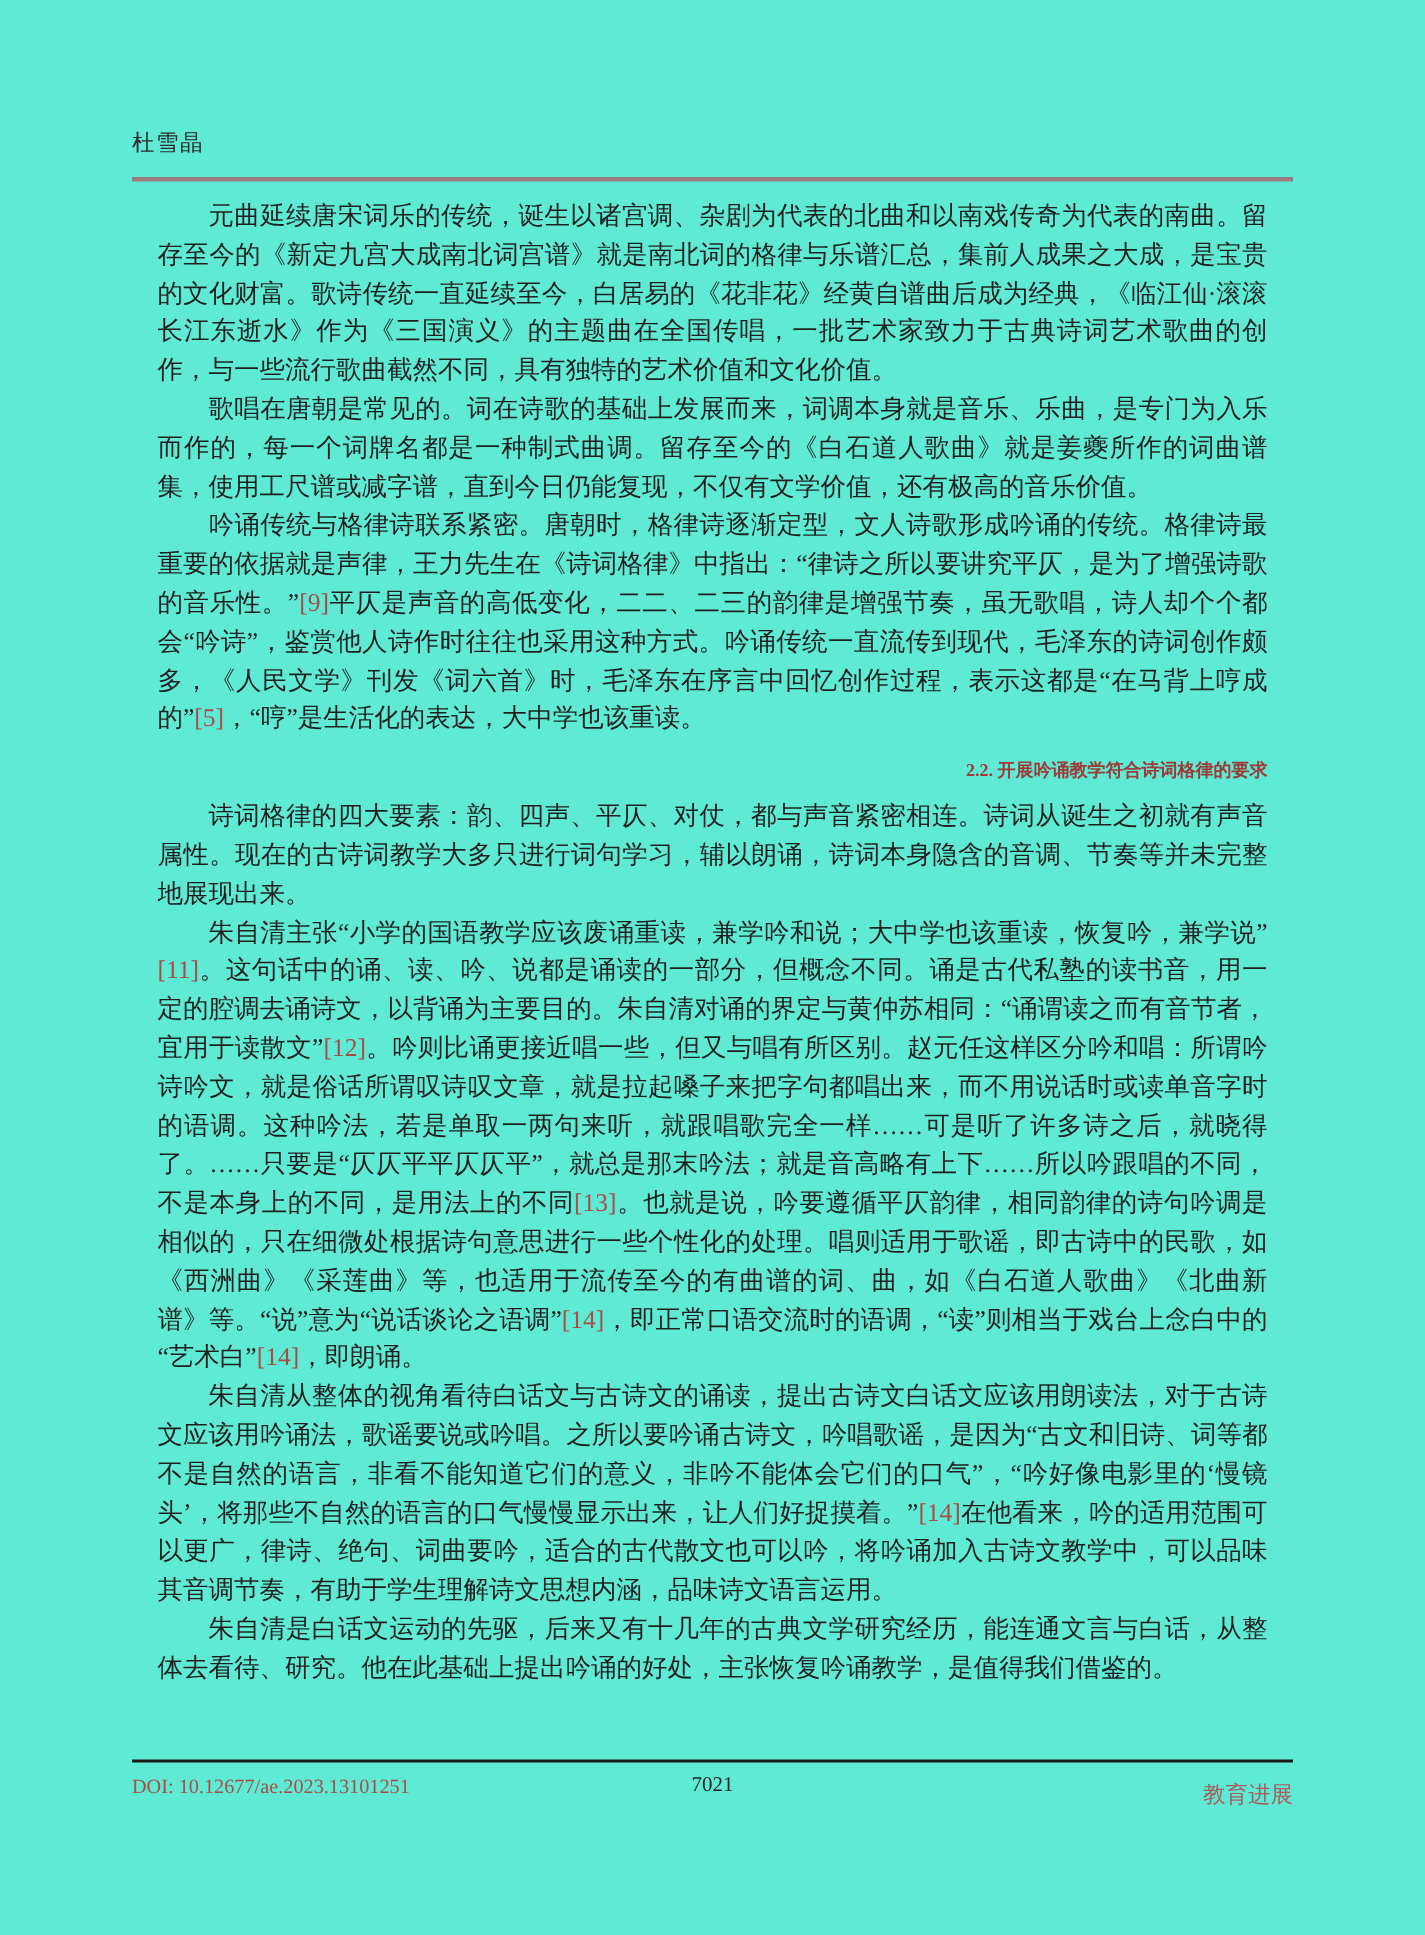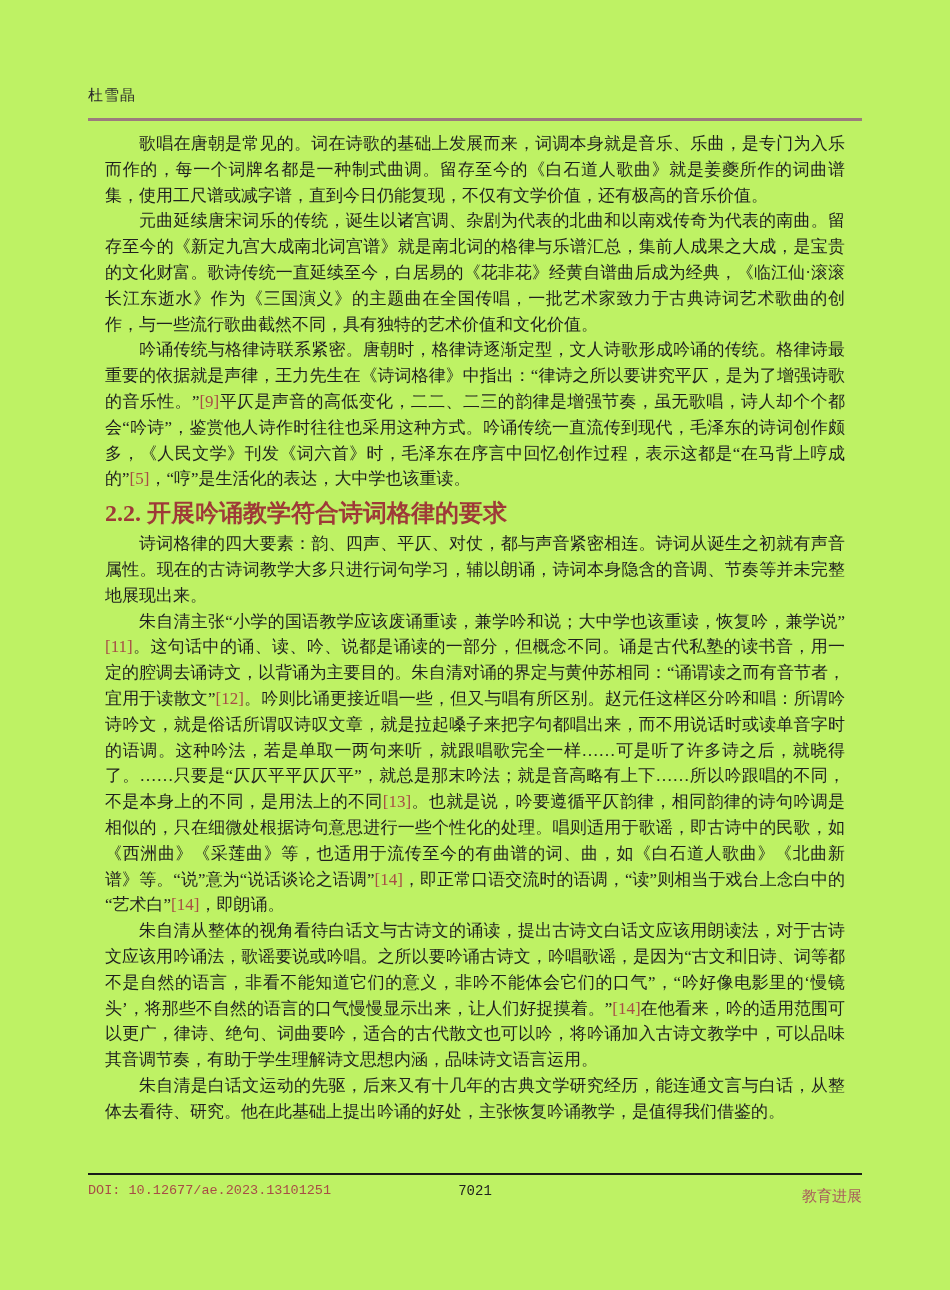--- a/index.html
+++ b/index.html
@@ -1,19 +1,19 @@
 <!DOCTYPE html>
 <html lang="zh" style="--accent-heading: #9e3a38; --link-red: #a84d46; --header-rule: #9c7c7d; --footer-rule: #1a1a1a;"><head>
 <meta charset="utf-8">
 <style>
   html,body { margin:0; padding:0; background:#ffffff; }
   .page {
     position:relative;
     width:950px; height:1290px;
-    background:#bef264;
+    background:#5eead4;
     font-family:"Liberation Serif","DejaVu Serif",serif;
     color:#1f1f1f;
     overflow:hidden;
   }
   
   .page-header {
     position:absolute; top:86px; left:88px; width:774px;
   }
   .author {
     font-size:15px; color:#2b2b2b; letter-spacing:1px;
@@ -29,34 +29,33 @@
     font-size:17px; line-height:25.8px;
     text-align:justify;
   }
   .para { margin:0; text-indent:2em; }
   .ref {
     color:var(--link-red,#a84d46);
     text-decoration:none; cursor:pointer;
   }
   .section-heading {
     margin:9px 0 5px 0;
-    font-size:24px; font-weight:bold;
+    font-size:12px; font-weight:bold;
     color:var(--accent-heading,#9e3a38);
-    text-indent:0; text-align:left;
+    text-indent:0; text-align:right;
     line-height:25px;
   }
   
   .page-footer {
     position:absolute; top:1173px; left:88px; width:774px;
   }
   .footer-rule { height:2px; background:var(--footer-rule,#1a1a1a); }
   .footer-row {
     position:relative; margin-top:8px; height:20px;
     font-size:13.5px;
-    font-family:Liberation Mono, monospace;
   }
   .doi {
     position:absolute; left:0; top:0;
     color:var(--link-red,#a04e4d); text-decoration:none; cursor:pointer;
   }
   .pageno {
     position:absolute; left:0; right:0; top:0;
     text-align:center; color:#1f1f1f; font-size:14px;
   }
   .journal {
@@ -69,22 +68,22 @@
 <body>
 
 <div class="page">
 
   <header class="page-header">
     <span class="author">杜雪晶</span>
     <div class="header-rule"></div>
   </header>
 
   <main class="body-text" id="content">
+      <p class="para"><span>元曲延续唐宋词乐的传统，诞生以诸宫调、杂剧为代表的北曲和以南戏传奇为代表的南曲。留存至今的《新定九宫大成南北词宫谱》就是南北词的格律与乐谱汇总，集前人成果之大成，是宝贵的文化财富。歌诗传统一直延续至今，白居易的《花非花》经黄自谱曲后成为经典，《临江仙·滚滚长江东逝水》作为《三国演义》的主题曲在全国传唱，一批艺术家致力于古典诗词艺术歌曲的创作，与一些流行歌曲截然不同，具有独特的艺术价值和文化价值。</span></p>
       <p class="para"><span>歌唱在唐朝是常见的。词在诗歌的基础上发展而来，词调本身就是音乐、乐曲，是专门为入乐而作的，每一个词牌名都是一种制式曲调。留存至今的《白石道人歌曲》就是姜夔所作的词曲谱集，使用工尺谱或减字谱，直到今日仍能复现，不仅有文学价值，还有极高的音乐价值。</span></p>
-      <p class="para"><span>元曲延续唐宋词乐的传统，诞生以诸宫调、杂剧为代表的北曲和以南戏传奇为代表的南曲。留存至今的《新定九宫大成南北词宫谱》就是南北词的格律与乐谱汇总，集前人成果之大成，是宝贵的文化财富。歌诗传统一直延续至今，白居易的《花非花》经黄自谱曲后成为经典，《临江仙·滚滚长江东逝水》作为《三国演义》的主题曲在全国传唱，一批艺术家致力于古典诗词艺术歌曲的创作，与一些流行歌曲截然不同，具有独特的艺术价值和文化价值。</span></p>
       <p class="para"><span>吟诵传统与格律诗联系紧密。唐朝时，格律诗逐渐定型，文人诗歌形成吟诵的传统。格律诗最重要的依据就是声律，王力先生在《诗词格律》中指出：“律诗之所以要讲究平仄，是为了增强诗歌的音乐性。”</span><a class="ref">[9]</a><span>平仄是声音的高低变化，二二、二三的韵律是增强节奏，虽无歌唱，诗人却个个都会“吟诗”，鉴赏他人诗作时往往也采用这种方式。吟诵传统一直流传到现代，毛泽东的诗词创作颇多，《人民文学》刊发《词六首》时，毛泽东在序言中回忆创作过程，表示这都是“在马背上哼成的”</span><a class="ref">[5]</a><span>，“哼”是生活化的表达，大中学也该重读。</span></p>
       <h2 class="section-heading">2.2. 开展吟诵教学符合诗词格律的要求</h2>
       <p class="para"><span>诗词格律的四大要素：韵、四声、平仄、对仗，都与声音紧密相连。诗词从诞生之初就有声音属性。现在的古诗词教学大多只进行词句学习，辅以朗诵，诗词本身隐含的音调、节奏等并未完整地展现出来。</span></p>
       <p class="para"><span>朱自清主张“小学的国语教学应该废诵重读，兼学吟和说；大中学也该重读，恢复吟，兼学说”</span><a class="ref">[11]</a><span>。这句话中的诵、读、吟、说都是诵读的一部分，但概念不同。诵是古代私塾的读书音，用一定的腔调去诵诗文，以背诵为主要目的。朱自清对诵的界定与黄仲苏相同：“诵谓读之而有音节者，宜用于读散文”</span><a class="ref">[12]</a><span>。吟则比诵更接近唱一些，但又与唱有所区别。赵元任这样区分吟和唱：所谓吟诗吟文，就是俗话所谓叹诗叹文章，就是拉起嗓子来把字句都唱出来，而不用说话时或读单音字时的语调。这种吟法，若是单取一两句来听，就跟唱歌完全一样……可是听了许多诗之后，就晓得了。……只要是“仄仄平平仄仄平”，就总是那末吟法；就是音高略有上下……所以吟跟唱的不同，不是本身上的不同，是用法上的不同</span><a class="ref">[13]</a><span>。也就是说，吟要遵循平仄韵律，相同韵律的诗句吟调是相似的，只在细微处根据诗句意思进行一些个性化的处理。唱则适用于歌谣，即古诗中的民歌，如《西洲曲》《采莲曲》等，也适用于流传至今的有曲谱的词、曲，如《白石道人歌曲》《北曲新谱》等。“说”意为“说话谈论之语调”</span><a class="ref">[14]</a><span>，即正常口语交流时的语调，“读”则相当于戏台上念白中的“艺术白”</span><a class="ref">[14]</a><span>，即朗诵。</span></p>
       <p class="para"><span>朱自清从整体的视角看待白话文与古诗文的诵读，提出古诗文白话文应该用朗读法，对于古诗文应该用吟诵法，歌谣要说或吟唱。之所以要吟诵古诗文，吟唱歌谣，是因为“古文和旧诗、词等都不是自然的语言，非看不能知道它们的意义，非吟不能体会它们的口气”，“吟好像电影里的‘慢镜头’，将那些不自然的语言的口气慢慢显示出来，让人们好捉摸着。”</span><a class="ref">[14]</a><span>在他看来，吟的适用范围可以更广，律诗、绝句、词曲要吟，适合的古代散文也可以吟，将吟诵加入古诗文教学中，可以品味其音调节奏，有助于学生理解诗文思想内涵，品味诗文语言运用。</span></p>
       <p class="para"><span>朱自清是白话文运动的先驱，后来又有十几年的古典文学研究经历，能连通文言与白话，从整体去看待、研究。他在此基础上提出吟诵的好处，主张恢复吟诵教学，是值得我们借鉴的。</span></p>
     </main>
 
   <footer class="page-footer">
     <div class="footer-rule"></div>

